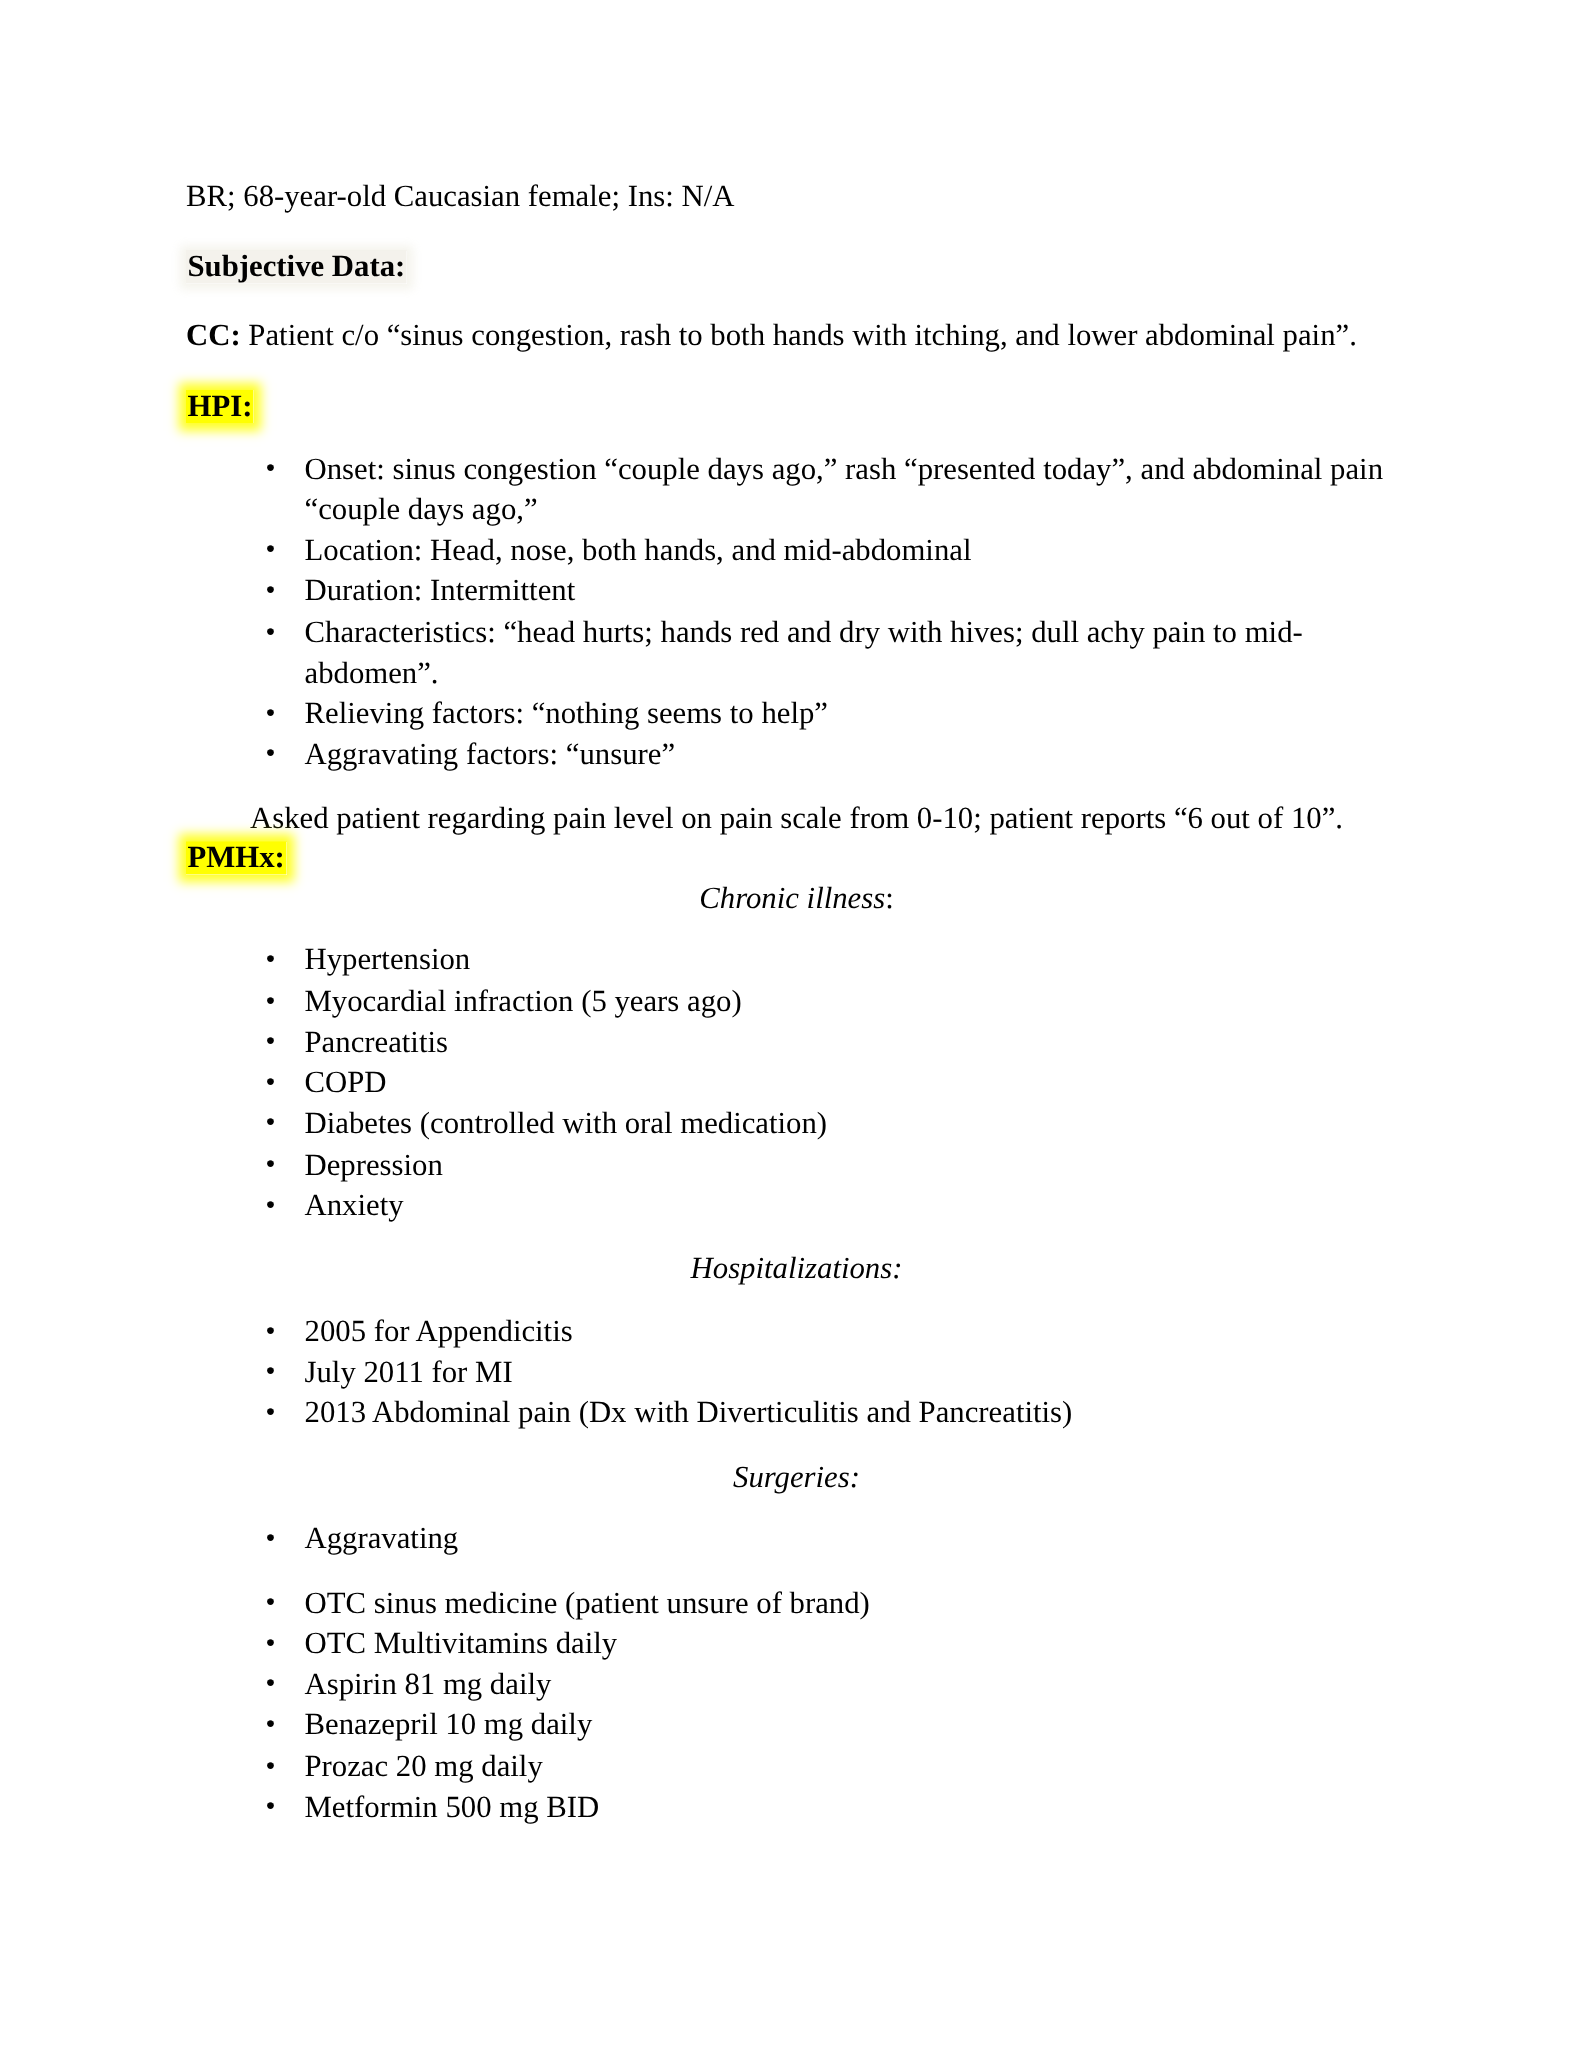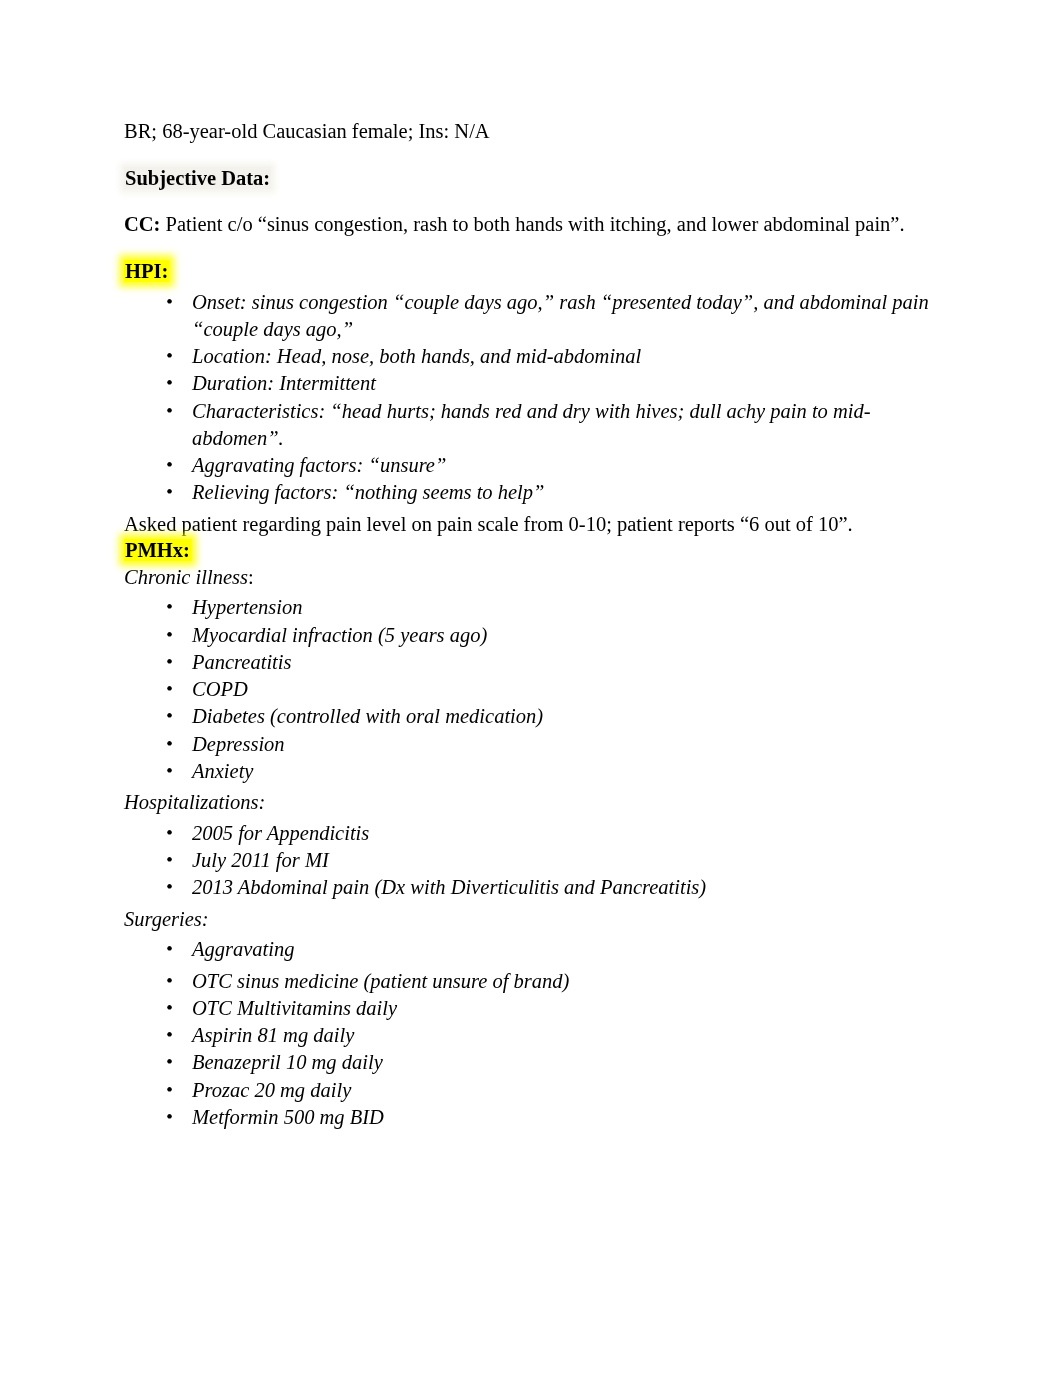--- a/index.html
+++ b/index.html
@@ -46,24 +46,23 @@
   }
   .hl-faint {
     background: rgba(240,238,230,0.75);
     box-shadow: 0 0 6px 4px rgba(243,241,233,0.8);
     padding: 0 1px;
     font-weight: bold;
   }
 
   
   ul.bullets {
-    margin: 4px;
+    margin: 15px;
     padding: 0 0 0 0;
     list-style: none;
-    font-style: italic;
   }
   ul.bullets > li {
     position: relative;
     margin: 0;
     padding: 0 0 0 64px;
     line-height: 1.33;
   }
   ul.bullets > li::before {
     content: "\2022";
     position: absolute;
@@ -74,20 +73,21 @@
   }
 
   
   .section-label {
     margin: 0;
     padding: 0;
   }
   .lead-line {
     margin: 0;
     padding: 0;
+    text-align: center;
   }
 </style>
 </head>
 <body>
 
 <div class="page">
   <div class="doc">
 
     <p class="line spaced">BR; 68-year-old Caucasian female; Ins: N/A</p>
 
@@ -101,22 +101,22 @@
 
     <p class="section-label">
       <span class="hl-yellow">HPI:</span>
     </p>
 
     <ul class="bullets">
       <li>Onset: sinus congestion “couple days ago,” rash “presented today”, and abdominal pain “couple days ago,”</li>
       <li>Location: Head, nose, both hands, and mid-abdominal</li>
       <li>Duration: Intermittent</li>
       <li>Characteristics: “head hurts; hands red and dry with hives; dull achy pain to mid-abdomen”.</li>
+      <li>Relieving factors: “nothing seems to help”</li>
       <li>Aggravating factors: “unsure”</li>
-      <li>Relieving factors: “nothing seems to help”</li>
     </ul>
 
     <p class="lead-line">Asked patient regarding pain level on pain scale from 0-10; patient reports “6 out of 10”.</p>
 
     <p class="section-label">
       <span class="hl-yellow">PMHx:</span>
     </p>
 
 
     <p class="lead-line">

